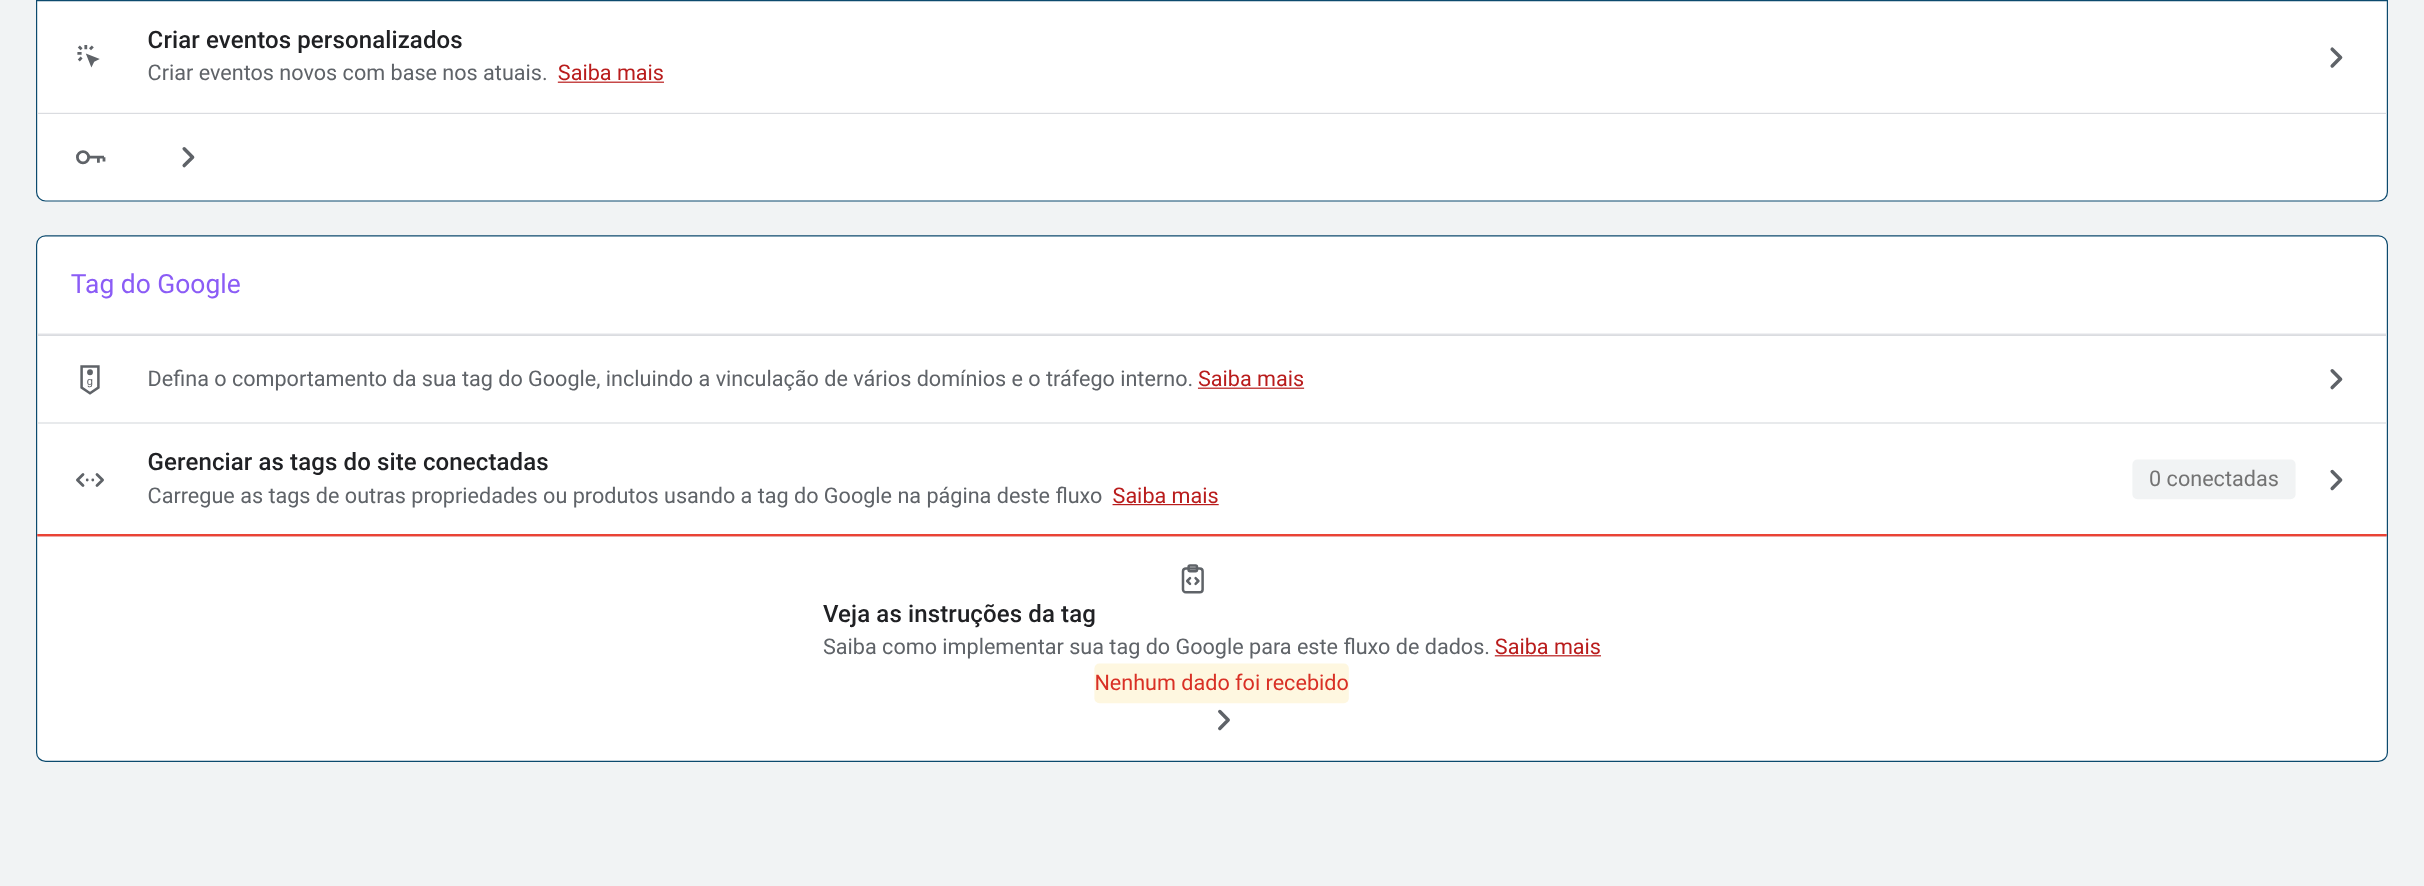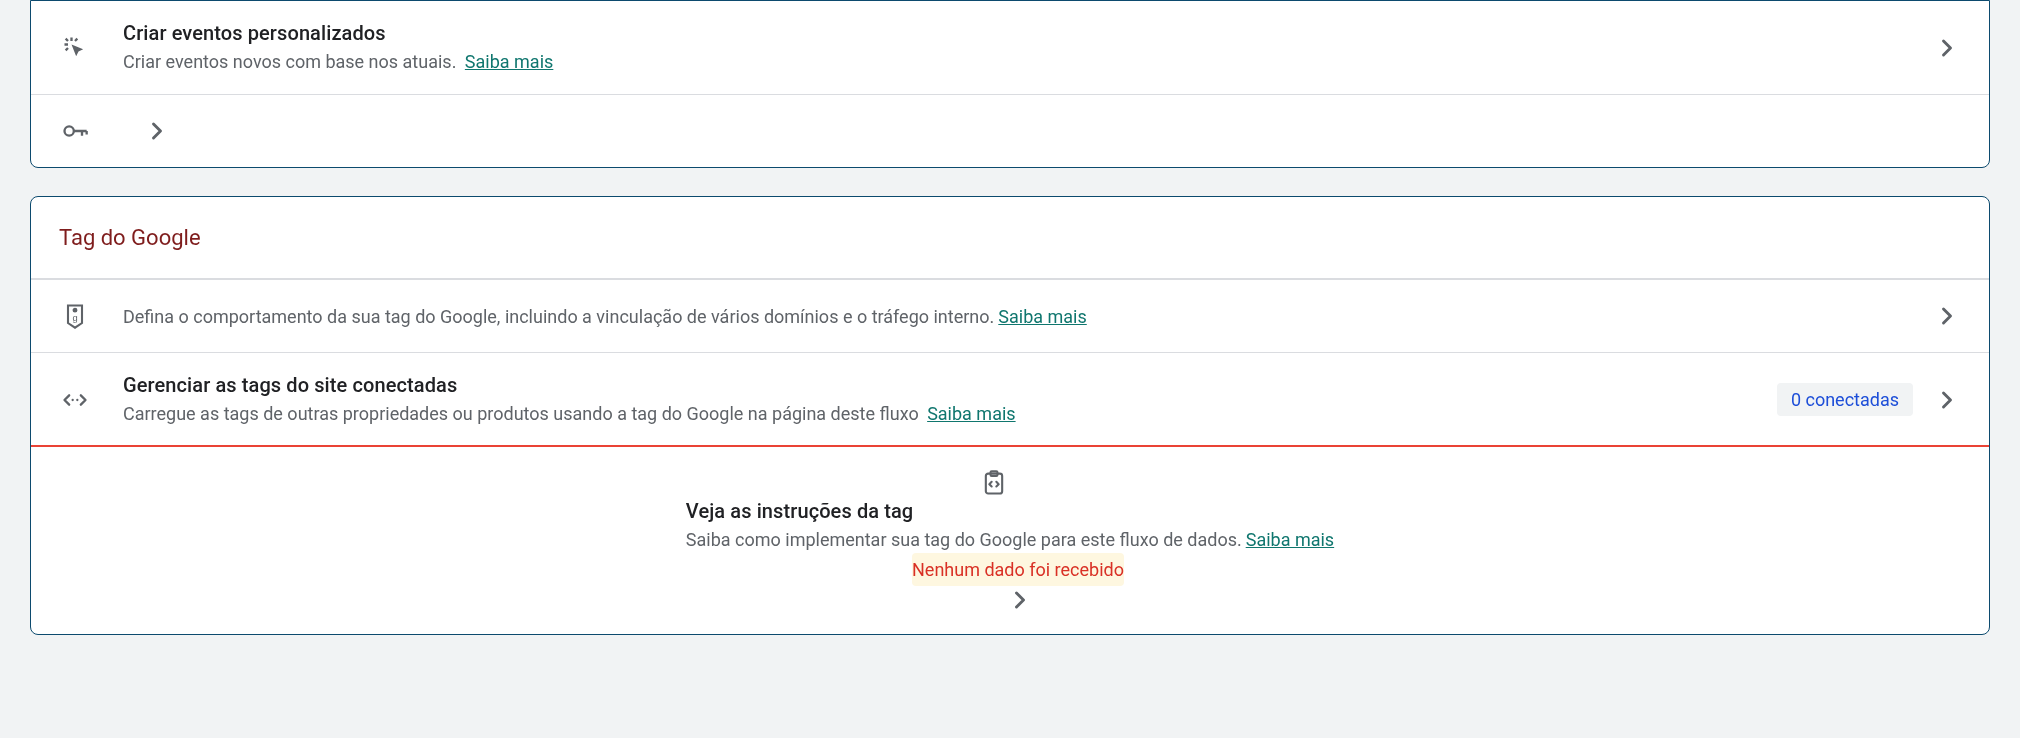--- a/index.html
+++ b/index.html
@@ -57,40 +57,40 @@
       color: #202124;
       margin-bottom: 4px;
       letter-spacing: 0.1px;
     }
     .item-desc {
       font-size: 18px;
       color: #5f6368;
       line-height: 1.4;
     }
     .learn-more {
-      color: #0f766e;
+      color: #b91c1c;
       text-decoration: underline;
       margin-left: 4px;
     }
     .chevron {
       width: 28px;
       height: 28px;
       color: #5f6368;
       flex-shrink: 0;
       margin-left: 20px;
     }
     .section-header {
       padding: 28px 28px;
       font-size: 22px;
-      color: #7f1d1d;
+      color: #8b5cf6;
       border-bottom: 1px solid #dadce0;
     }
     .badge {
       font-size: 18px;
-      color: #1d4ed8;
+      color: #737373;
       background: #f1f3f4;
       padding: 6px 14px;
       border-radius: 4px;
       margin-left: 16px;
       flex-shrink: 0;
     }
     .badge-warn {
       font-size: 18px;
       color: #d93025;
       background: #fef7e0;

